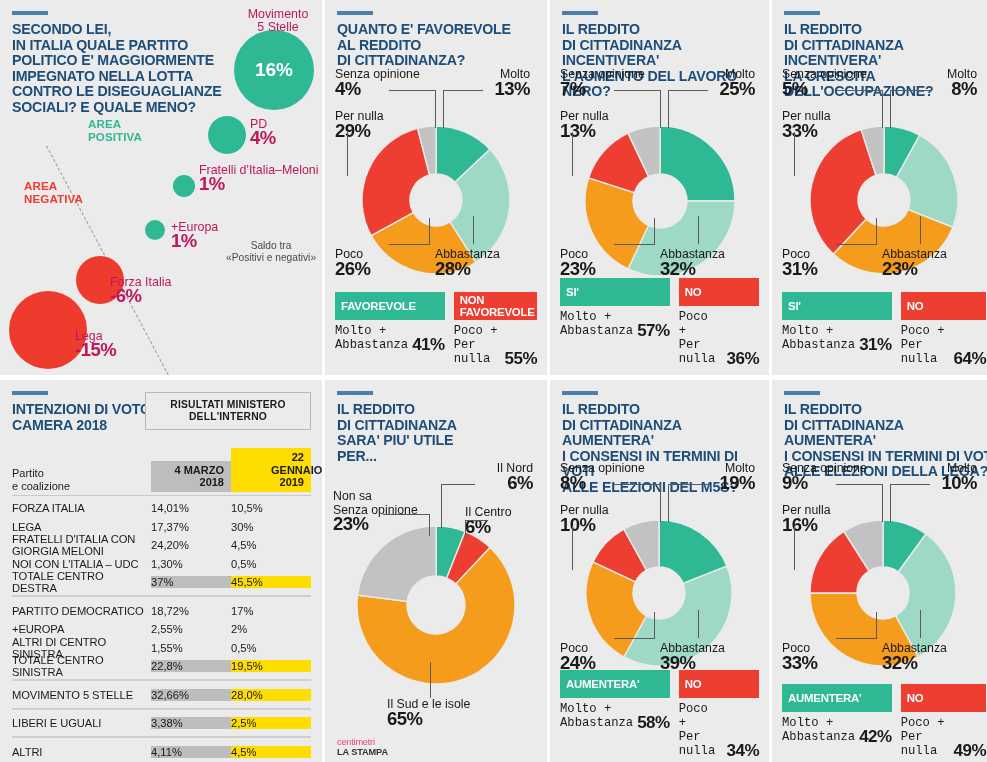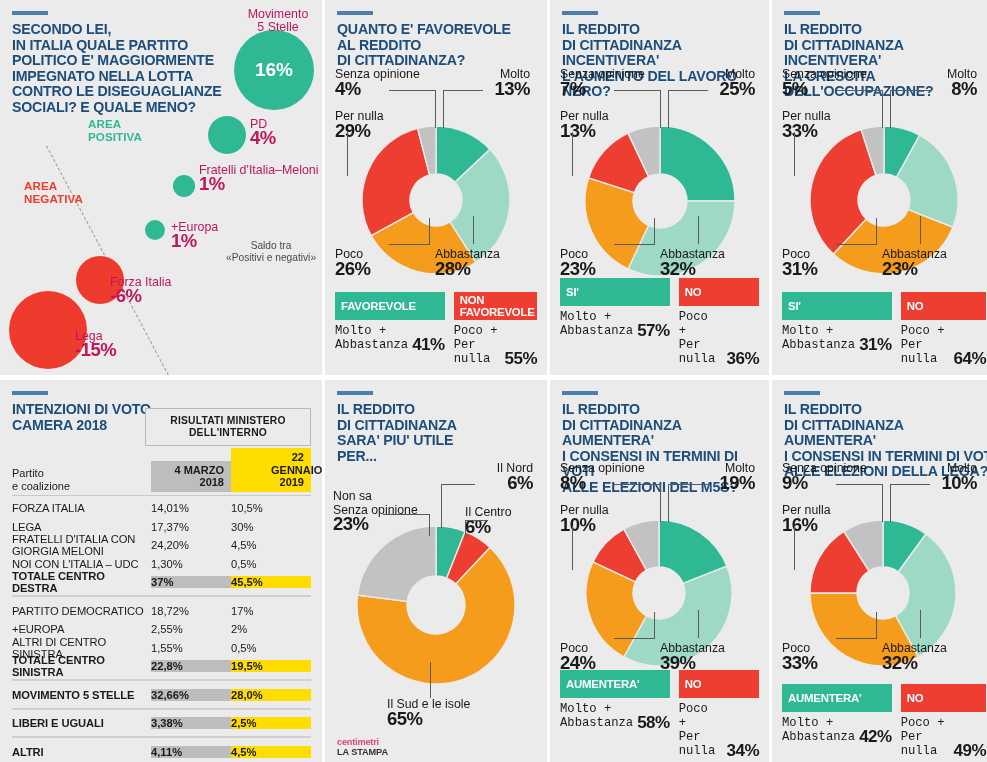--- a/index.html
+++ b/index.html
@@ -27,36 +27,36 @@
   .lead{position:absolute;background:#5a5a5a;}
   .legend{position:absolute;left:10px;right:10px;bottom:9px;display:flex;gap:9px;}
   .legcol{flex:1;}
   .legbar{height:28px;display:flex;align-items:center;padding-left:6px;color:#fff;font-weight:bold;font-size:11.4px;letter-spacing:-0.2px;margin-top:28px;}
   .legtxt{margin-top:4px;font-size:12.2px;line-height:14px;color:#1a1a1a;display:flex;align-items:flex-end;justify-content:space-between;gap:4px;}
   .legtxt span.l{white-space:pre-line;font-family:Liberation Mono, monospace;}
   .legtxt b{font-size:17px;letter-spacing:-0.5px;}
 
   
   .tbl{margin:2px 11px 0 12px;font-size:11.1px;color:#1a1a1a;}
-  .minhdr{position:absolute;right:11px;top:28px;width:160px;border:1px solid #b9b9b9;background:#ebebeb;text-align:center;font-size:10.3px;font-weight:bold;letter-spacing:0.2px;line-height:12.2px;padding:6px 2px 6px;color:#1a1a1a;}
+  .minhdr{position:absolute;right:11px;top:12px;width:160px;border:1px solid #b9b9b9;background:#ebebeb;text-align:center;font-size:10.3px;font-weight:bold;letter-spacing:0.2px;line-height:12.2px;padding:6px 2px 6px;color:#1a1a1a;}
   .sub{display:flex;margin-top:15px;align-items:flex-end;}
   .sub .nm{flex:1;font-size:11px;line-height:12.4px;color:#1a1a1a;}
   .cellA,.cellB{width:80px;text-align:right;padding:3px 7px 3px 3px;box-sizing:border-box;font-weight:bold;font-size:11px;line-height:12.6px;}
   .cellA{background:#bdbdbd;}
   .cellB{background:#ffdd00;padding-left:40px;}
   .trow{display:flex;align-items:center;height:18.5px;}
   .trow .nm{flex:1;font-size:11.2px;letter-spacing:-0.1px;}
   .trow .v{width:80px;text-align:left;padding-right:7px;box-sizing:border-box;font-size:11.2px;}
-  .trow.tot{font-weight:bold;}
+  .trow.tot{font-weight:normal;}
   .trow.tot .v.a{background:#bdbdbd;}
   .trow.tot .v.b{background:#ffdd00;}
   .sep{height:1px;background:#c9c9c9;margin:3px 0;}
   .sep.thick{height:2px;background:#cfcfcf;margin:4px 0;}
   .logo{position:absolute;left:12px;bottom:10px;line-height:10px;}
-  .logo .c1{color:#e2467d;font-weight:bold;font-size:9.2px;letter-spacing:-0.2px;}
+  .logo .c1{color:#e2467d;font-weight:normal;font-size:9.2px;letter-spacing:-0.2px;}
   .logo .c2{color:#333;font-weight:bold;font-size:9.2px;letter-spacing:-0.1px;}
 </style>
 </head>
 <body>
 
 <div class="grid">
 
   <div class="panel">
     <div class="dash"></div>
     <div class="ptitle" style="white-space:pre-line;width:250px;">SECONDO LEI,

